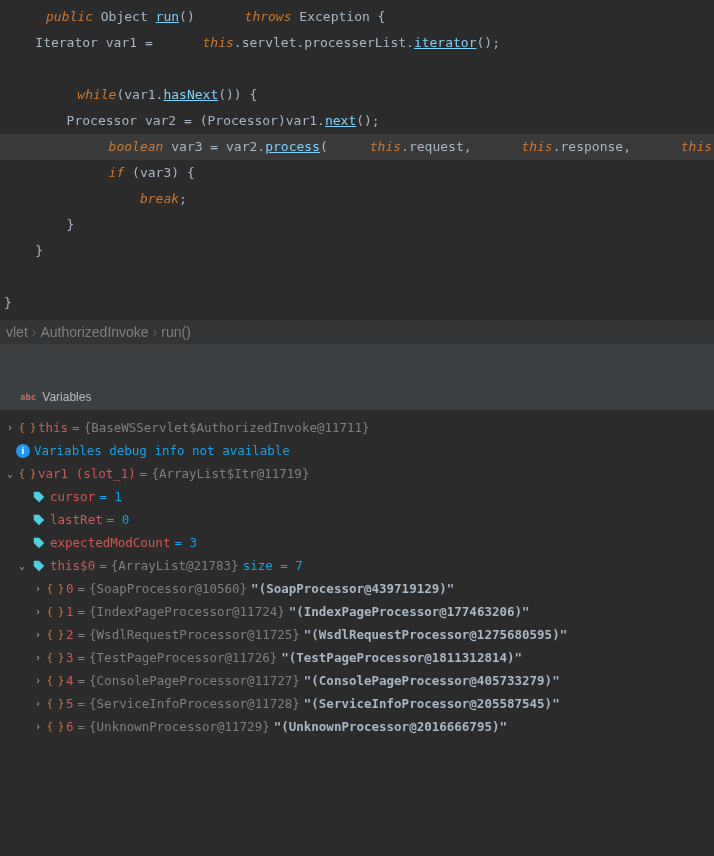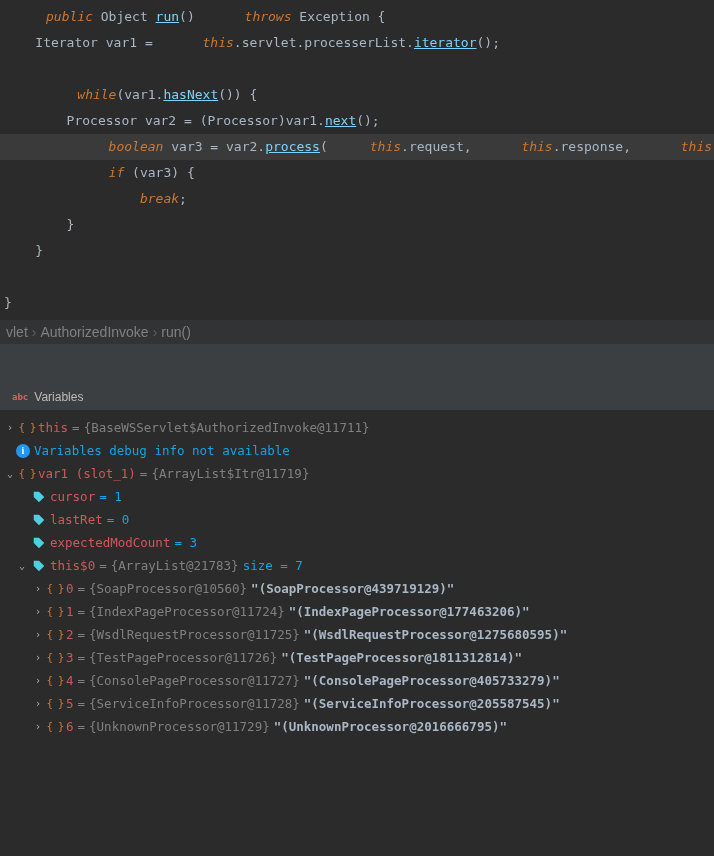--- a/index.html
+++ b/index.html
@@ -37,21 +37,21 @@
   font-family: -apple-system, 'Segoe UI', sans-serif;
 }
 .breadcrumb span { color: #606060; margin: 0 4px;}
 .divider {
   height: 40px;
   background: #3c3f41;
 }
 .vars-header {
   background: #3c3f41;
   color: #bbbbbb;
-  padding: 6px 12px;
+  padding: 6px 20px;
   font-size: 12px;
   font-family: -apple-system, 'Segoe UI', sans-serif;
   display: flex;
   align-items: center;
   gap: 6px;
 }
 .abc-icon {
   color: #cc6666;
   font-size: 9px;
   font-weight: bold;

